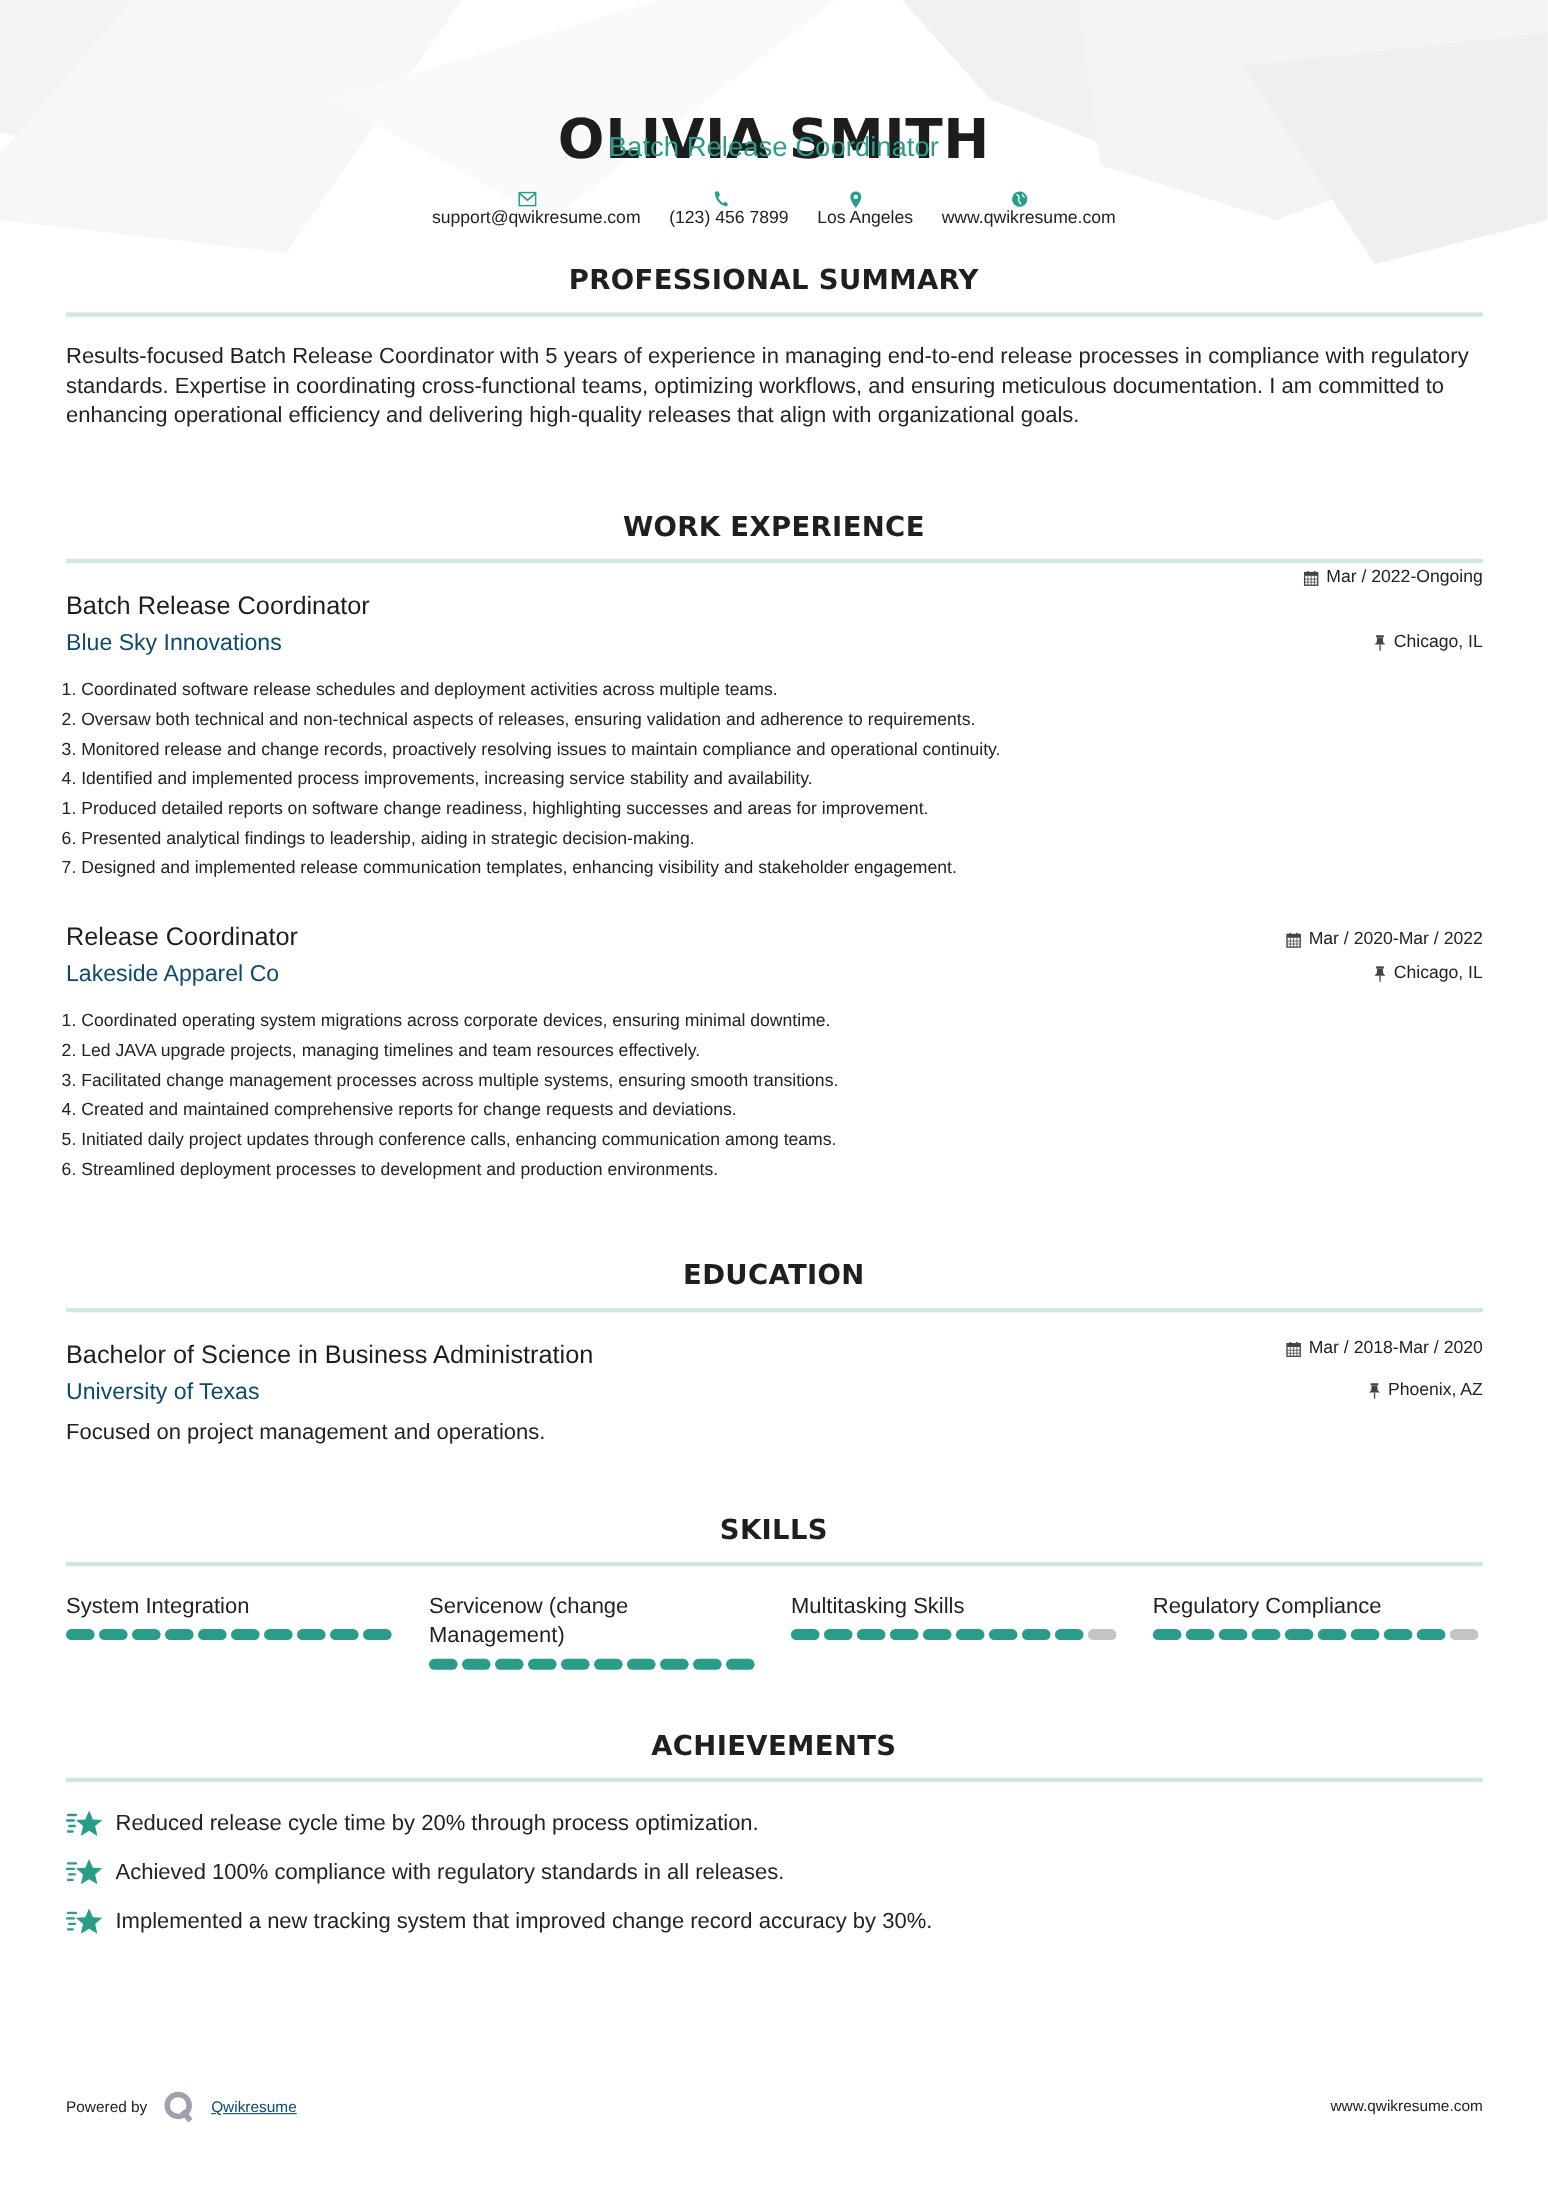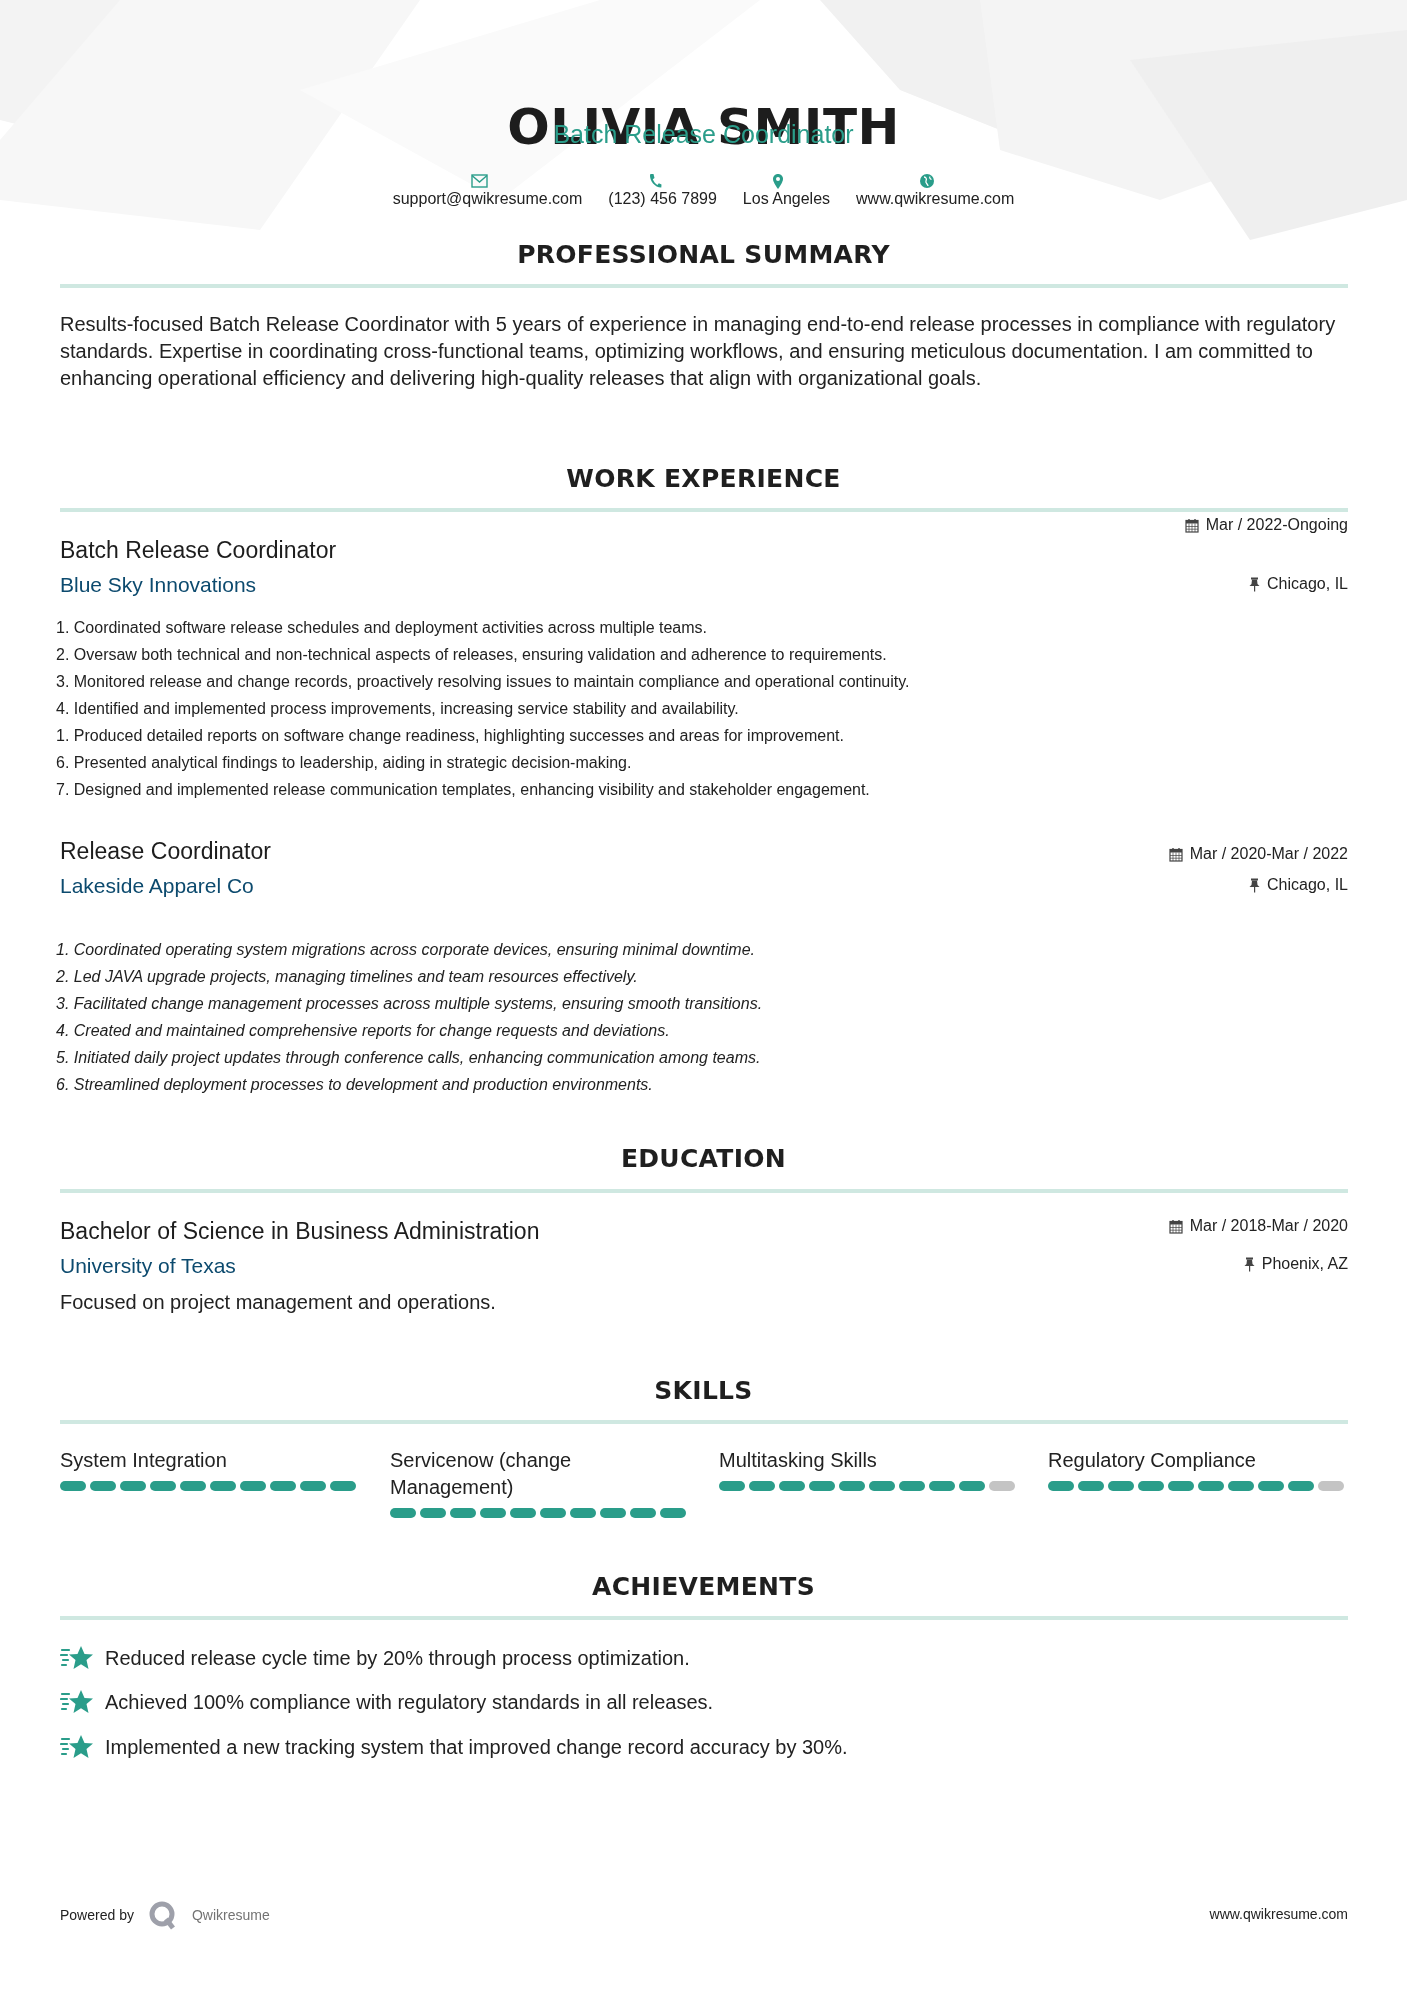--- a/index.html
+++ b/index.html
@@ -66,21 +66,21 @@
   .dot.off { background: #c4c4c4; }
 
   
   .ach { position: absolute; left: 60px; display: flex; align-items: center; }
   .ach .star { width: 34px; height: 28px; margin-right: 11px; display: inline-flex; }
   .ach-text { font-size: 20px; color: #222; }
 
   
   .footer-left { position: absolute; left: 60px; top: 1900px; display: flex; align-items: center; font-size: 14px; color: #222; }
   .footer-left .q-logo { margin: 0 14px 0 14px; display: inline-flex; }
-  .footer-left a { color: #737373; }
+  .footer-left a { color: #0c4a6e; text-decoration: underline; }
   .footer-right { position: absolute; right: 59px; top: 1906px; font-size: 14px; color: #222; }
 </style>
 </head>
 <body>
 
 <svg class="bg-shapes" viewBox="0 0 1407 240" preserveAspectRatio="none">
   <polygon points="0,0 330,0 120,150 0,120" fill="#f3f3f3"></polygon>
   <polygon points="120,0 420,0 260,230 0,200 0,140" fill="#f7f7f7"></polygon>
   <polygon points="820,0 1060,0 1000,130 900,90" fill="#f1f1f1"></polygon>
   <polygon points="980,0 1407,0 1407,110 1160,200 1000,150" fill="#f4f4f4"></polygon>
@@ -190,21 +190,21 @@
   <div class="entry-meta" style="top:876px;">
     <span class="mi">
       <svg width="11" height="15" viewBox="0 0 11 15">
           <rect x="2" y="0.5" width="7" height="2" fill="#444"></rect>
           <path d="M3 2.5 H8 L8.5 7 L10.5 9 H0.5 L2.5 7 Z" fill="#444"></path>
           <rect x="5" y="9" width="1.2" height="5.5" fill="#444"></rect>
         </svg>
     </span>
     <span>Chicago, IL</span>
   </div>
-  <ul class="bullets" style="top:936px;font-style:italic;">
+  <ul class="bullets" style="top:915px;">
     <li>1. Coordinated operating system migrations across corporate devices, ensuring minimal downtime.</li>
     <li>2. Led JAVA upgrade projects, managing timelines and team resources effectively.</li>
     <li>3. Facilitated change management processes across multiple systems, ensuring smooth transitions.</li>
     <li>4. Created and maintained comprehensive reports for change requests and deviations.</li>
     <li>5. Initiated daily project updates through conference calls, enhancing communication among teams.</li>
     <li>6. Streamlined deployment processes to development and production environments.</li>
   </ul>
 
   <div class="section-title" style="top:1144px;">EDUCATION</div>
   <div class="section-rule" style="top:1189px;"></div>

